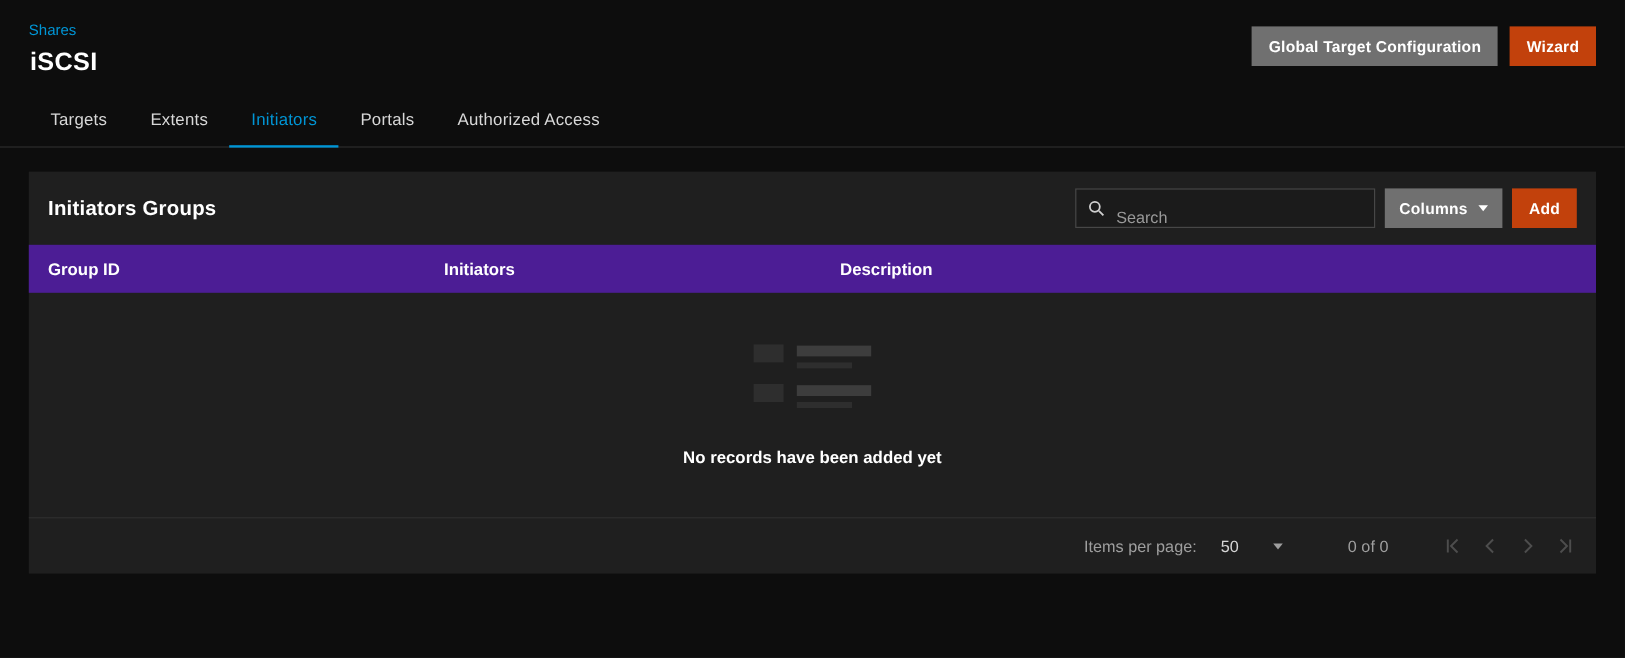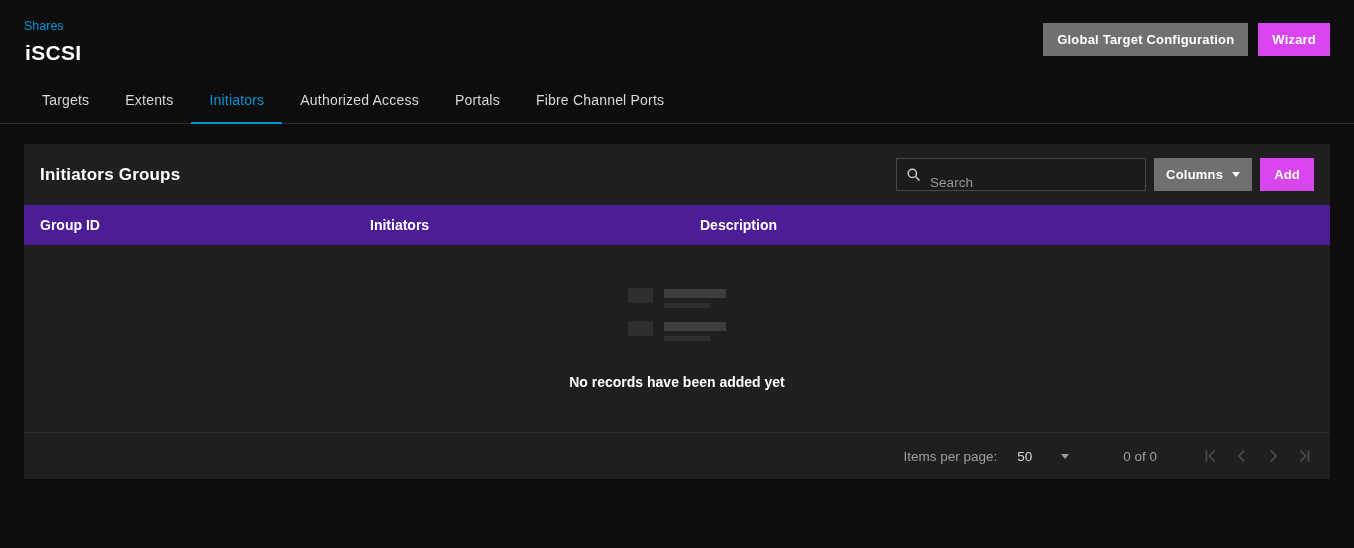--- a/index.html
+++ b/index.html
@@ -43,21 +43,21 @@
     border-radius: 0;
     font-family: inherit;
     font-size: 13px;
     font-weight: bold;
     letter-spacing: .2px;
     color: #ffffff;
     padding: 0 14px;
     cursor: pointer;
   }
   .btn-gray { background: #707070; }
-  .btn-blue { background: #d946ef; }
+  .btn-blue { background: #c2410c; }
 
   
   .tabs {
     display: flex;
     padding: 0 24px;
     margin-top: 14px;
     border-bottom: 1px solid #2b2b2b;
   }
   .tab {
     background: none;
@@ -202,23 +202,22 @@
     <div class="header-actions">
       <button class="btn btn-gray">Global Target Configuration</button>
       <button class="btn btn-blue">Wizard</button>
     </div>
   </header>
 
   <nav class="tabs">
     <button class="tab">Targets</button>
     <button class="tab">Extents</button>
     <button class="tab active">Initiators</button>
+    <button class="tab">Portals</button>
     <button class="tab">Authorized Access</button>
-    <button class="tab">Portals</button>
-    <button class="tab">Fibre Channel Ports</button>
   </nav>
 
   <section class="card">
 
     <div class="card-header">
       <h2 class="panel-title">Initiators Groups</h2>
       <div class="card-actions">
         <div class="search-box">
           <svg width="15" height="15" viewBox="0 0 20 20" fill="none" stroke="#cfcfcf" stroke-width="2">
             <circle cx="8.5" cy="8.5" r="5.5"></circle>

